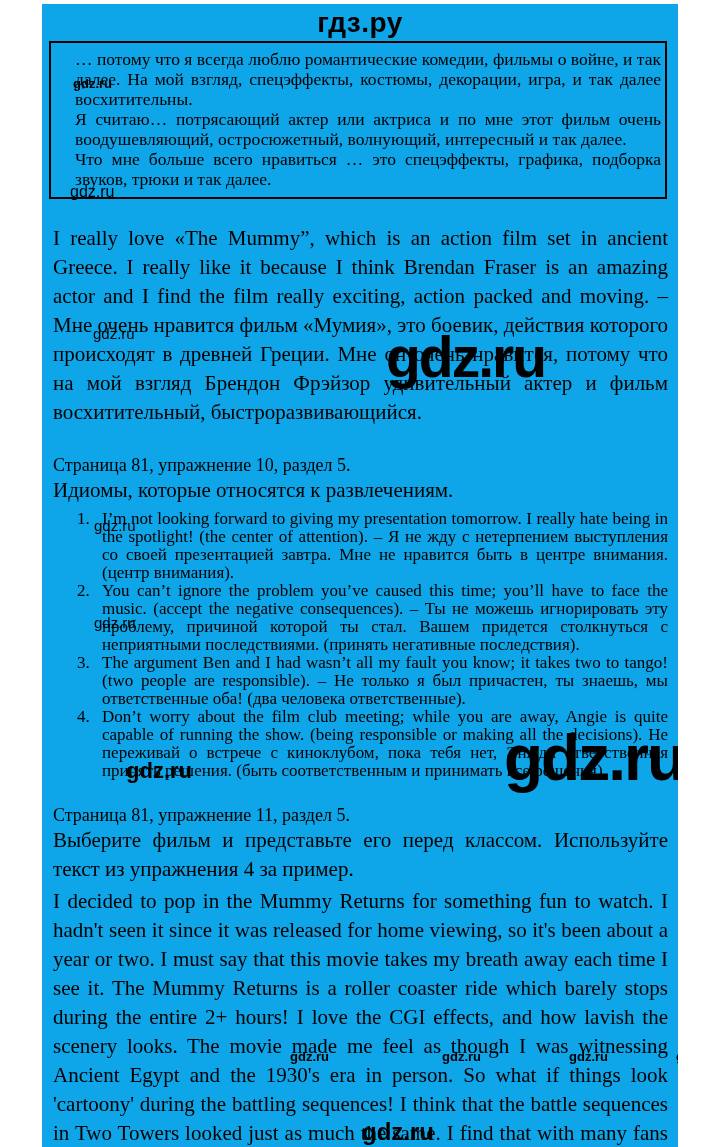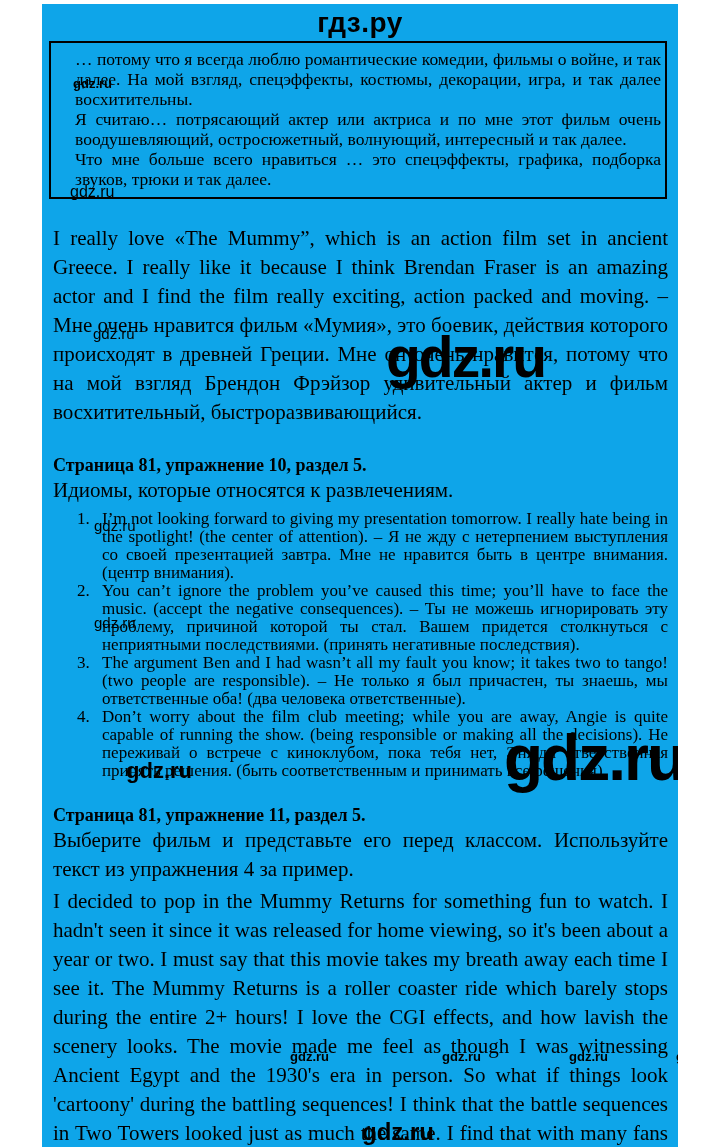--- a/index.html
+++ b/index.html
@@ -19,21 +19,21 @@
   }
   .answer-box p {
     margin:0; font-size:17.5px; line-height:20px; text-align:justify;
   }
   .content { margin:0 10px 0 11px; }
   .para {
     margin:0; font-size:21px; line-height:29px; text-align:justify;
   }
   .first-para { margin-top:25px; }
   .head {
-    margin:0; margin-top:27px; font-weight:700; font-size:18px; line-height:22px;
+    margin:0; margin-top:27px; font-weight:400; font-size:18px; line-height:22px;
   }
   .head2 { margin-top:24px; }
   ol.idioms {
     margin:5px 0 0 0; padding:0 0 0 41px; list-style:decimal outside;
   }
   ol.idioms li {
     padding-left:8px; font-size:17px; line-height:18px; text-align:justify;
   }
   .ans11 { margin-top:3px; }
   

